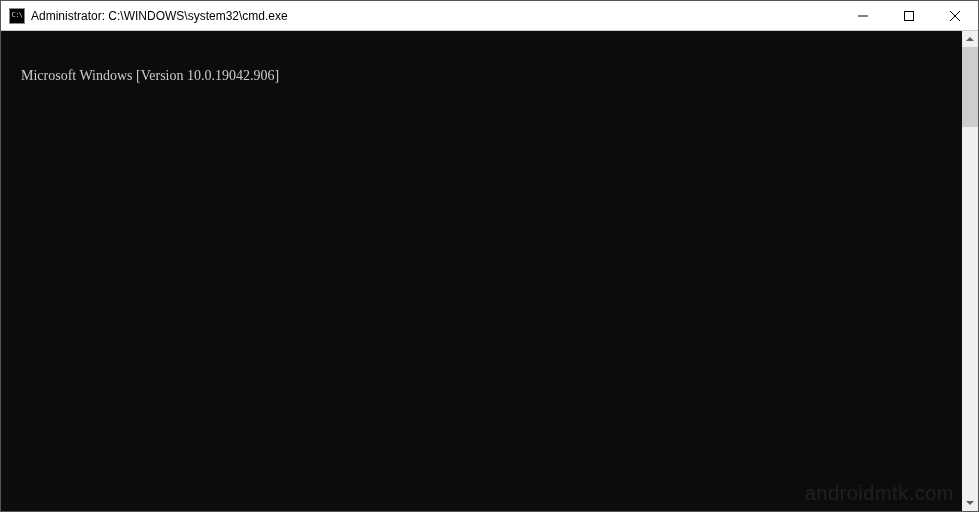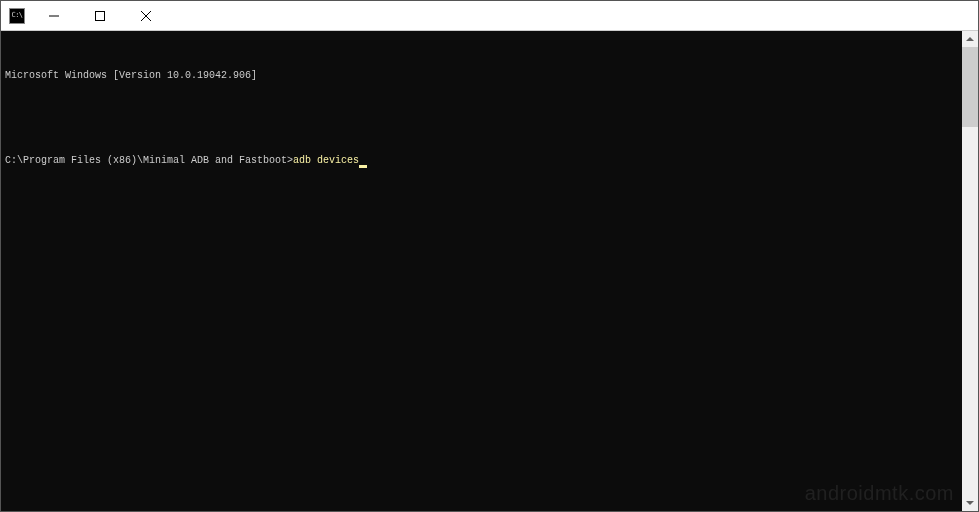--- a/index.html
+++ b/index.html
@@ -74,23 +74,23 @@
     }
     .terminal-body {
       flex: 1;
       background: #0c0c0c;
       display: flex;
       position: relative;
       overflow: hidden;
     }
     .terminal-content {
       flex: 1;
-      padding: 2px 4px;
-      font-family: Liberation Mono, monospace;
-      font-size: 10px;
+      padding: 2px 20px;
+      font-family: Liberation Serif, serif;
+      font-size: 14px;
       line-height: 17px;
       color: #cccccc;
       white-space: pre;
     }
     .terminal-line {
       white-space: pre;
     }
     .prompt-path {
       color: #cccccc;
     }
@@ -148,20 +148,21 @@
     }
   </style>
 </head>
 <body>
 
 <div class="window">
   <div class="titlebar">
     <div class="titlebar-icon">
       <span class="titlebar-icon-inner">C:\</span>
     </div>
+    <div class="titlebar-text">Administrator: C:\WINDOWS\system32\cmd.exe</div>
     <div class="window-controls">
       <div class="window-control">
         <svg viewBox="0 0 10 10">
             <line x1="0" y1="5" x2="10" y2="5" stroke="#000" stroke-width="1"></line>
           </svg>
       </div>
       <div class="window-control">
         <svg viewBox="0 0 10 10">
             <rect x="0.5" y="0.5" width="9" height="9" fill="none" stroke="#000" stroke-width="1"></rect>
           </svg>
@@ -171,21 +172,20 @@
             <line x1="0" y1="0" x2="10" y2="10" stroke="#000" stroke-width="1"></line>
             <line x1="10" y1="0" x2="0" y2="10" stroke="#000" stroke-width="1"></line>
           </svg>
       </div>
     </div>
   </div>
   <div class="terminal-body">
     <div class="terminal-content">
       <div class="terminal-line">Microsoft Windows [Version 10.0.19042.906]</div>
       <div class="terminal-line"></div>
-      <div class="terminal-line"><span class="prompt-path">C:\Program Files (x86)\Minimal ADB and Fastboot&gt;</span><span class="command-text">adb devices</span><span class="cursor"></span></div>
     </div>
     <div class="scrollbar">
       <div class="scrollbar-button">
         <svg width="8" height="4" viewBox="0 0 8 4">
             <path d="M0 4 L4 0 L8 4 Z" fill="#606060"></path>
           </svg>
       </div>
       <div class="scrollbar-track">
         <div class="scrollbar-thumb"></div>
       </div>

